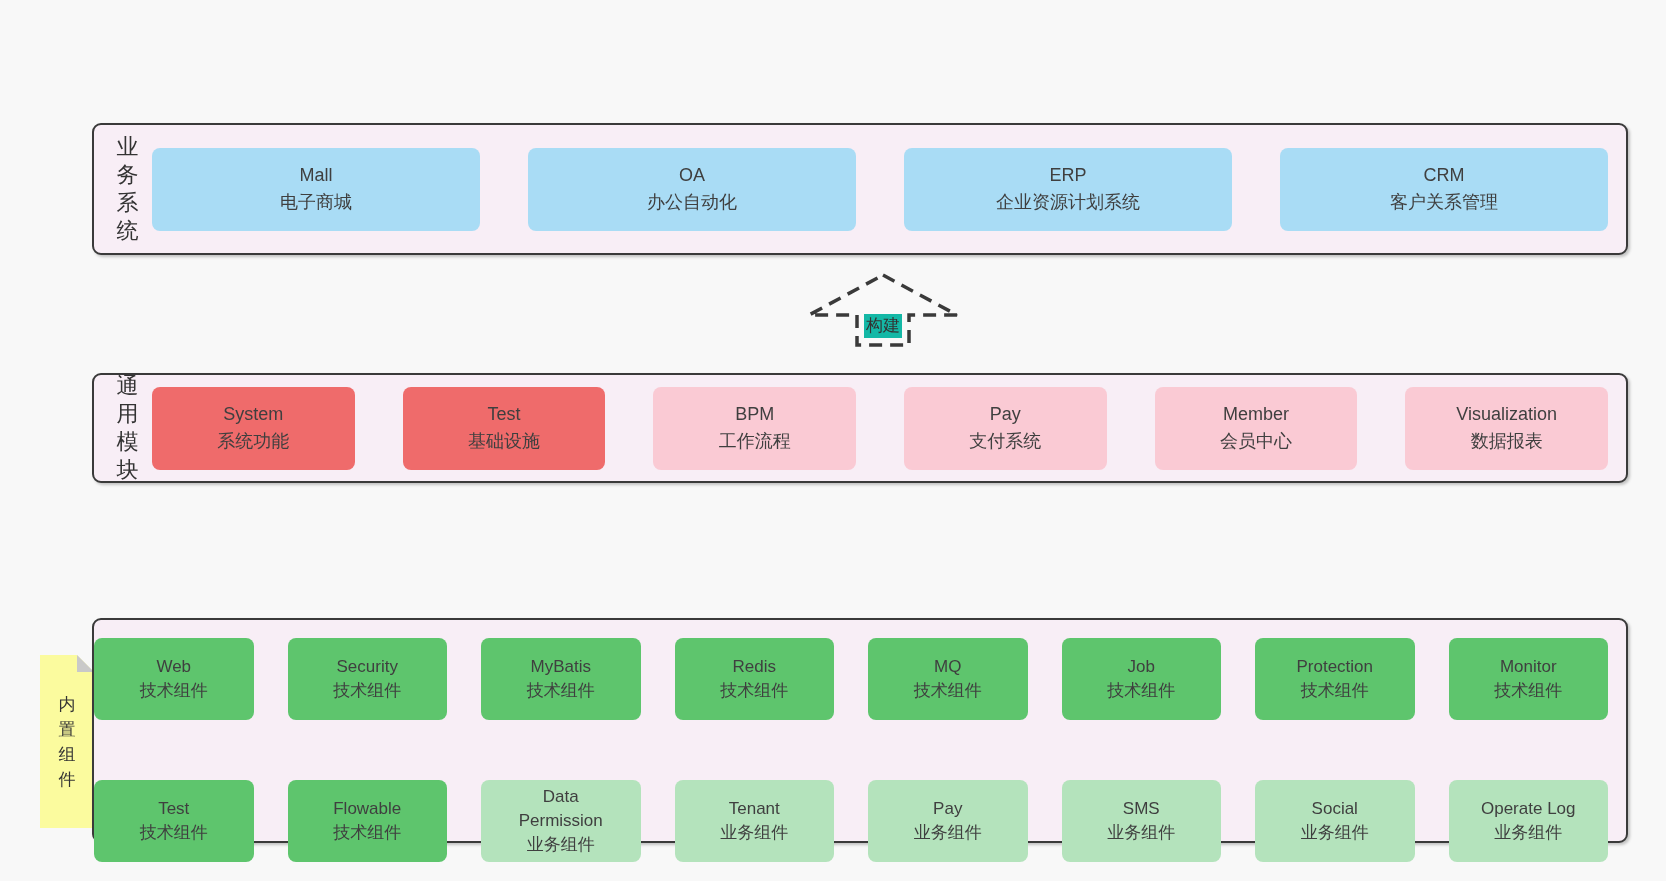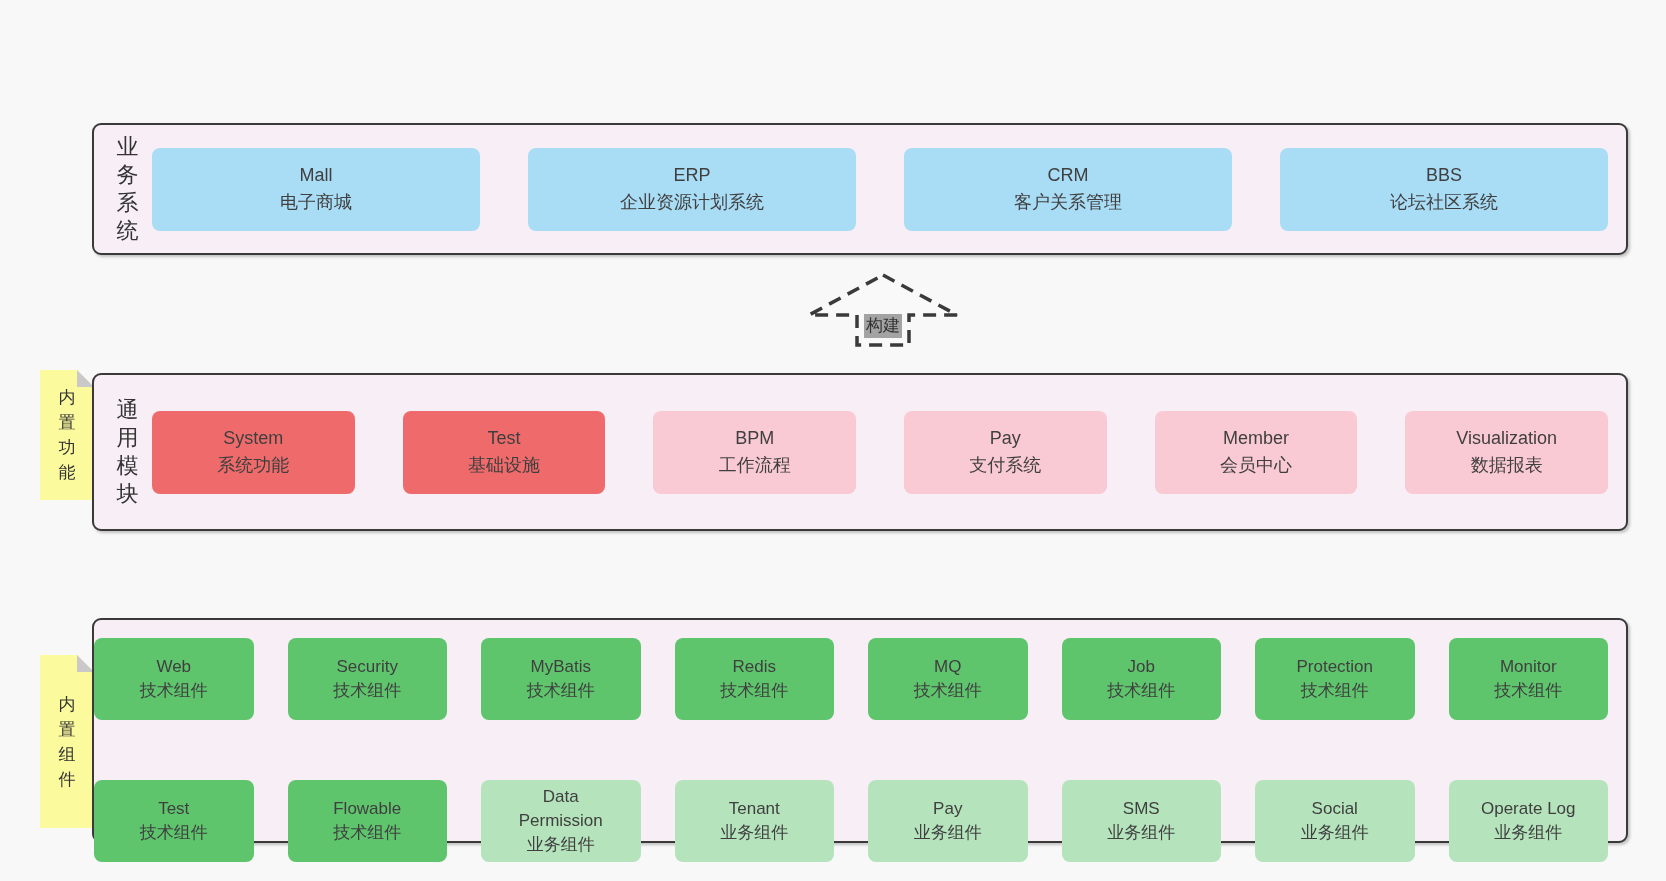--- a/index.html
+++ b/index.html
@@ -36,69 +36,65 @@
   .note{position:absolute;left:40px;width:54px;z-index:1;background:var(--note-yellow,#fbfb9e);
     display:flex;align-items:center;justify-content:center;
     clip-path:polygon(0 0,calc(100% - 17px) 0,100% 17px,100% 100%,0 100%);}
   .note .fold{position:absolute;top:0;right:0;width:17px;height:17px;
     background:linear-gradient(to bottom left,rgba(0,0,0,0) 49%,var(--note-fold,#c9c9c9) 50%);}
   .note .vtext{font-size:17px;line-height:25px;width:18px;}
 
   .arrow{position:absolute;width:154px;height:76px;}
   .arrow svg{display:block;}
   .arrow .alabel{position:absolute;left:50%;top:42px;transform:translateX(-50%);
-    background:#a3a3a3;padding:0 2px;font-size:17px;line-height:24px;white-space:nowrap;color:#333;}
+    background:#14b8a6;padding:0 2px;font-size:17px;line-height:24px;white-space:nowrap;color:#333;}
 </style>
 </head>
 <body>
 
 <div class="stage">
 
-  <div class="note" style="top:370px;height:130px;">
-    <div class="fold"></div>
-    <div class="vtext">内置功能</div>
-  </div>
 
   <div class="note" style="top:655px;height:173px;">
     <div class="fold"></div>
     <div class="vtext">内置组件</div>
   </div>
 
   <div class="panel" style="top:123px;height:132px;">
     <div class="panel-label">
       <div class="vtext">业务系统</div>
     </div>
     <div class="panel-boxes">
       <div class="box c-blue">
         <span class="title">Mall</span>
         <span class="subtitle">电子商城</span>
       </div>
       <div class="box c-blue">
+        <span class="title">OA</span>
+        <span class="subtitle">办公自动化</span>
+      </div>
+      <div class="box c-blue">
         <span class="title">ERP</span>
         <span class="subtitle">企业资源计划系统</span>
       </div>
       <div class="box c-blue">
         <span class="title">CRM</span>
         <span class="subtitle">客户关系管理</span>
-      </div>
-      <div class="box c-blue">
-        <span class="title">BBS</span>
-        <span class="subtitle">论坛社区系统</span>
       </div>
     </div>
   </div>
 
   <div class="arrow" style="left:806px;top:272px;">
     <svg width="154" height="76" viewBox="0 0 154 76">
       <polygon points="77,3 151,43 103,43 103,73 51,73 51,43 3,43" fill="#f9f9f9" stroke="#3a3a3a" stroke-width="3.5" stroke-dasharray="13 8"></polygon>
     </svg>
     <span class="alabel">构建</span>
   </div>
 
-  <div class="panel" style="top:373px;height:158px;">
+  <div class="panel" style="top:373px;height:110px;">
     <div class="panel-label">
       <div class="vtext">通用模块</div>
     </div>
     <div class="panel-boxes">
       <div class="box c-red">
         <span class="title">System</span>
         <span class="subtitle">系统功能</span>
       </div>
       <div class="box c-red">
         <span class="title">Test</span>

